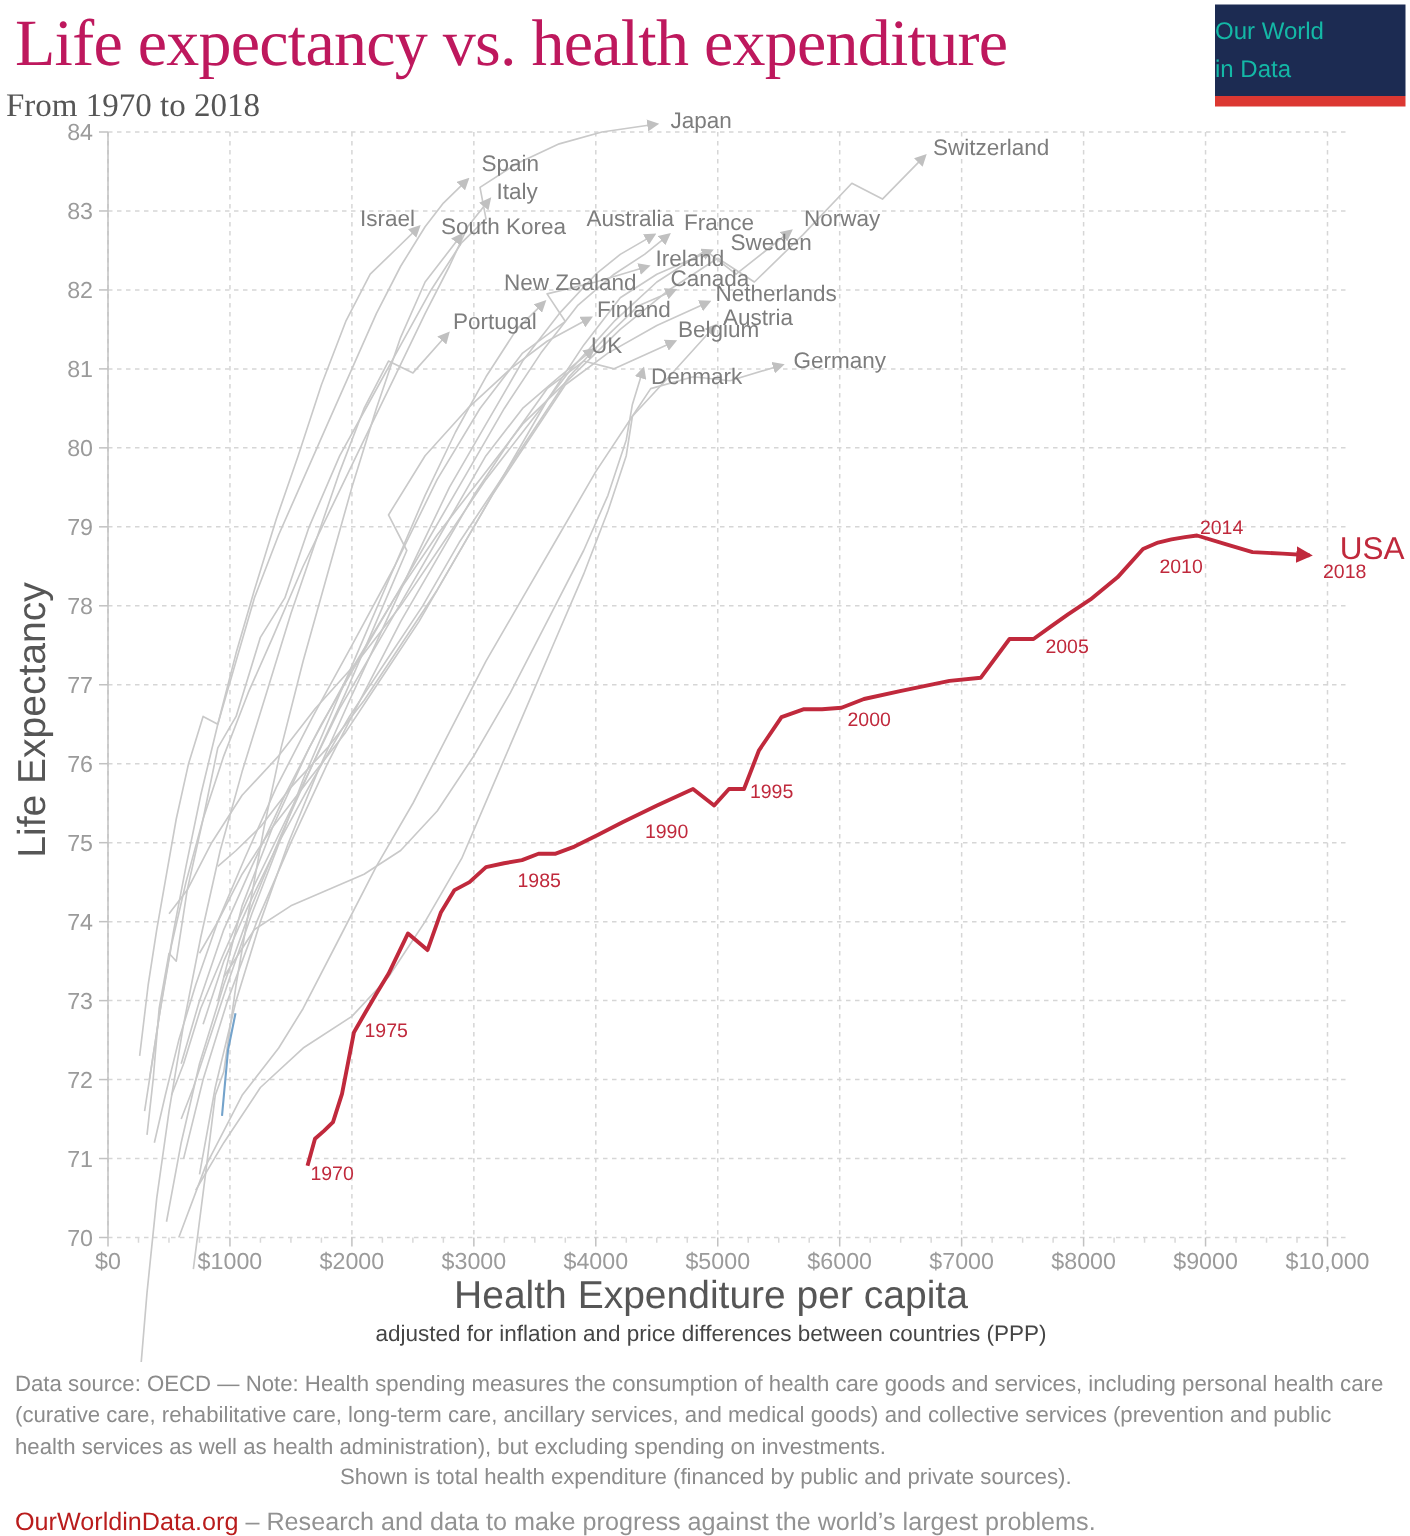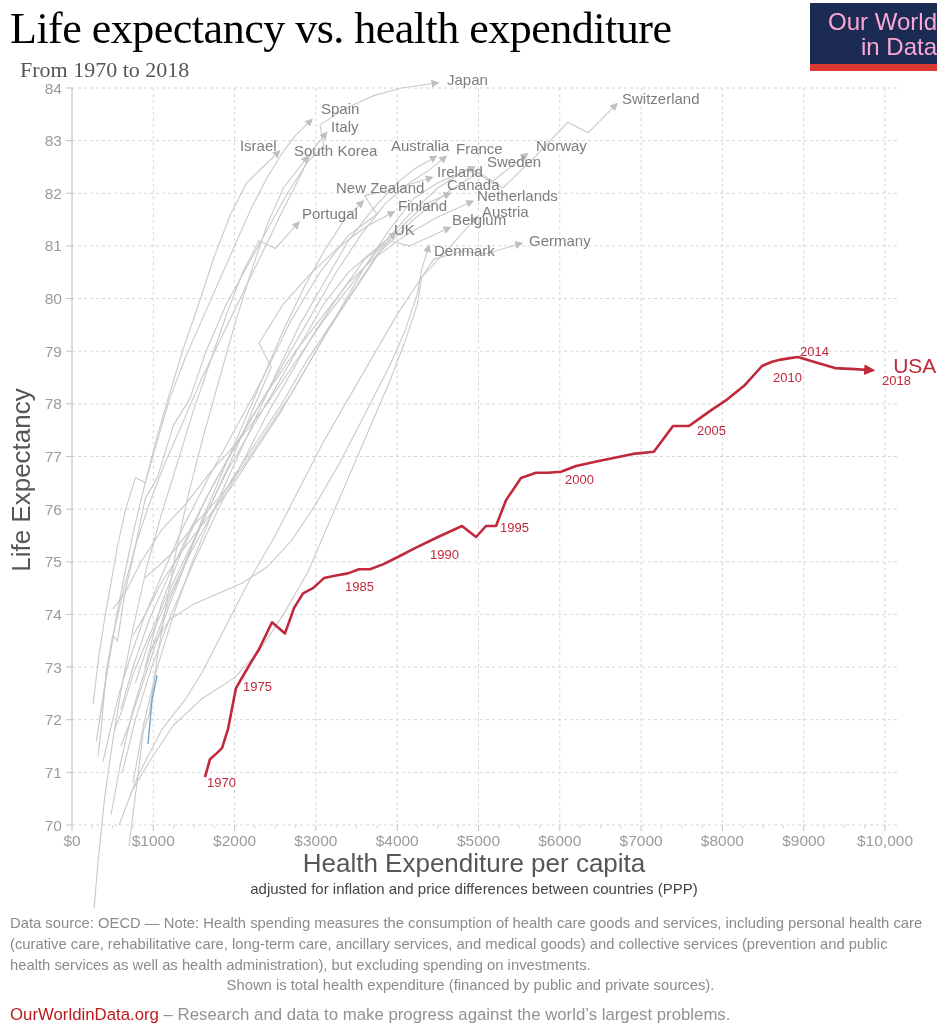--- a/index.html
+++ b/index.html
@@ -1,24 +1,24 @@
 <!DOCTYPE html>
 <html><head>
 <meta charset="utf-8">
 <style>
   html,body{margin:0;padding:0;background:#ffffff;}
   #page{position:relative;width:940px;height:1024px;background:#fff;overflow:hidden;
         font-family:"Liberation Sans","DejaVu Sans",sans-serif;}
   .chart-title{position:absolute;left:10px;top:2px;font-family:"Liberation Serif","DejaVu Serif",serif;
-        font-size:44px;line-height:54px;color:#000000;letter-spacing:-0.5px;white-space:nowrap;}
-  .chart-subtitle{position:absolute;left:20px;top:57px;font-family:"Liberation Serif","DejaVu Serif",serif;
+        font-size:44px;line-height:54px;color:#be185d;letter-spacing:-0.5px;white-space:nowrap;}
+  .chart-subtitle{position:absolute;left:4px;top:57px;font-family:"Liberation Serif","DejaVu Serif",serif;
         font-size:22px;color:#565656;}
   .owid-logo{position:absolute;left:810px;top:3px;width:127px;height:68px;display:flex;flex-direction:column;}
-  .owid-logo .navy{flex:1;background:#1c2b52;color:#f9a8d4;text-align:right;
-        font-size:24px;line-height:25px;padding-top:6px;}
+  .owid-logo .navy{flex:1;background:#1c2b52;color:#14b8a6;text-align:left;
+        font-size:16px;line-height:25px;padding-top:6px;}
   .owid-logo .redbar{height:7px;background:#dc3832;}
   svg text{font-family:"Liberation Sans","DejaVu Sans",sans-serif;}
   .tick-label{font-size:15.5px;fill:#9b9b9b;}
   .country-label{font-size:15px;fill:#7d7d7d;}
   .year-label{font-size:13px;fill:#c0293c;}
   .usa-label{font-size:21px;fill:#c0293c;}
   .axis-title{font-size:26px;fill:#565656;}
   .axis-note{font-size:15px;fill:#454545;}
   .gridline{stroke:#d6d6d6;stroke-width:1;stroke-dasharray:3,3;fill:none;}
   .axisline{stroke:#c2c2c2;stroke-width:1;}

